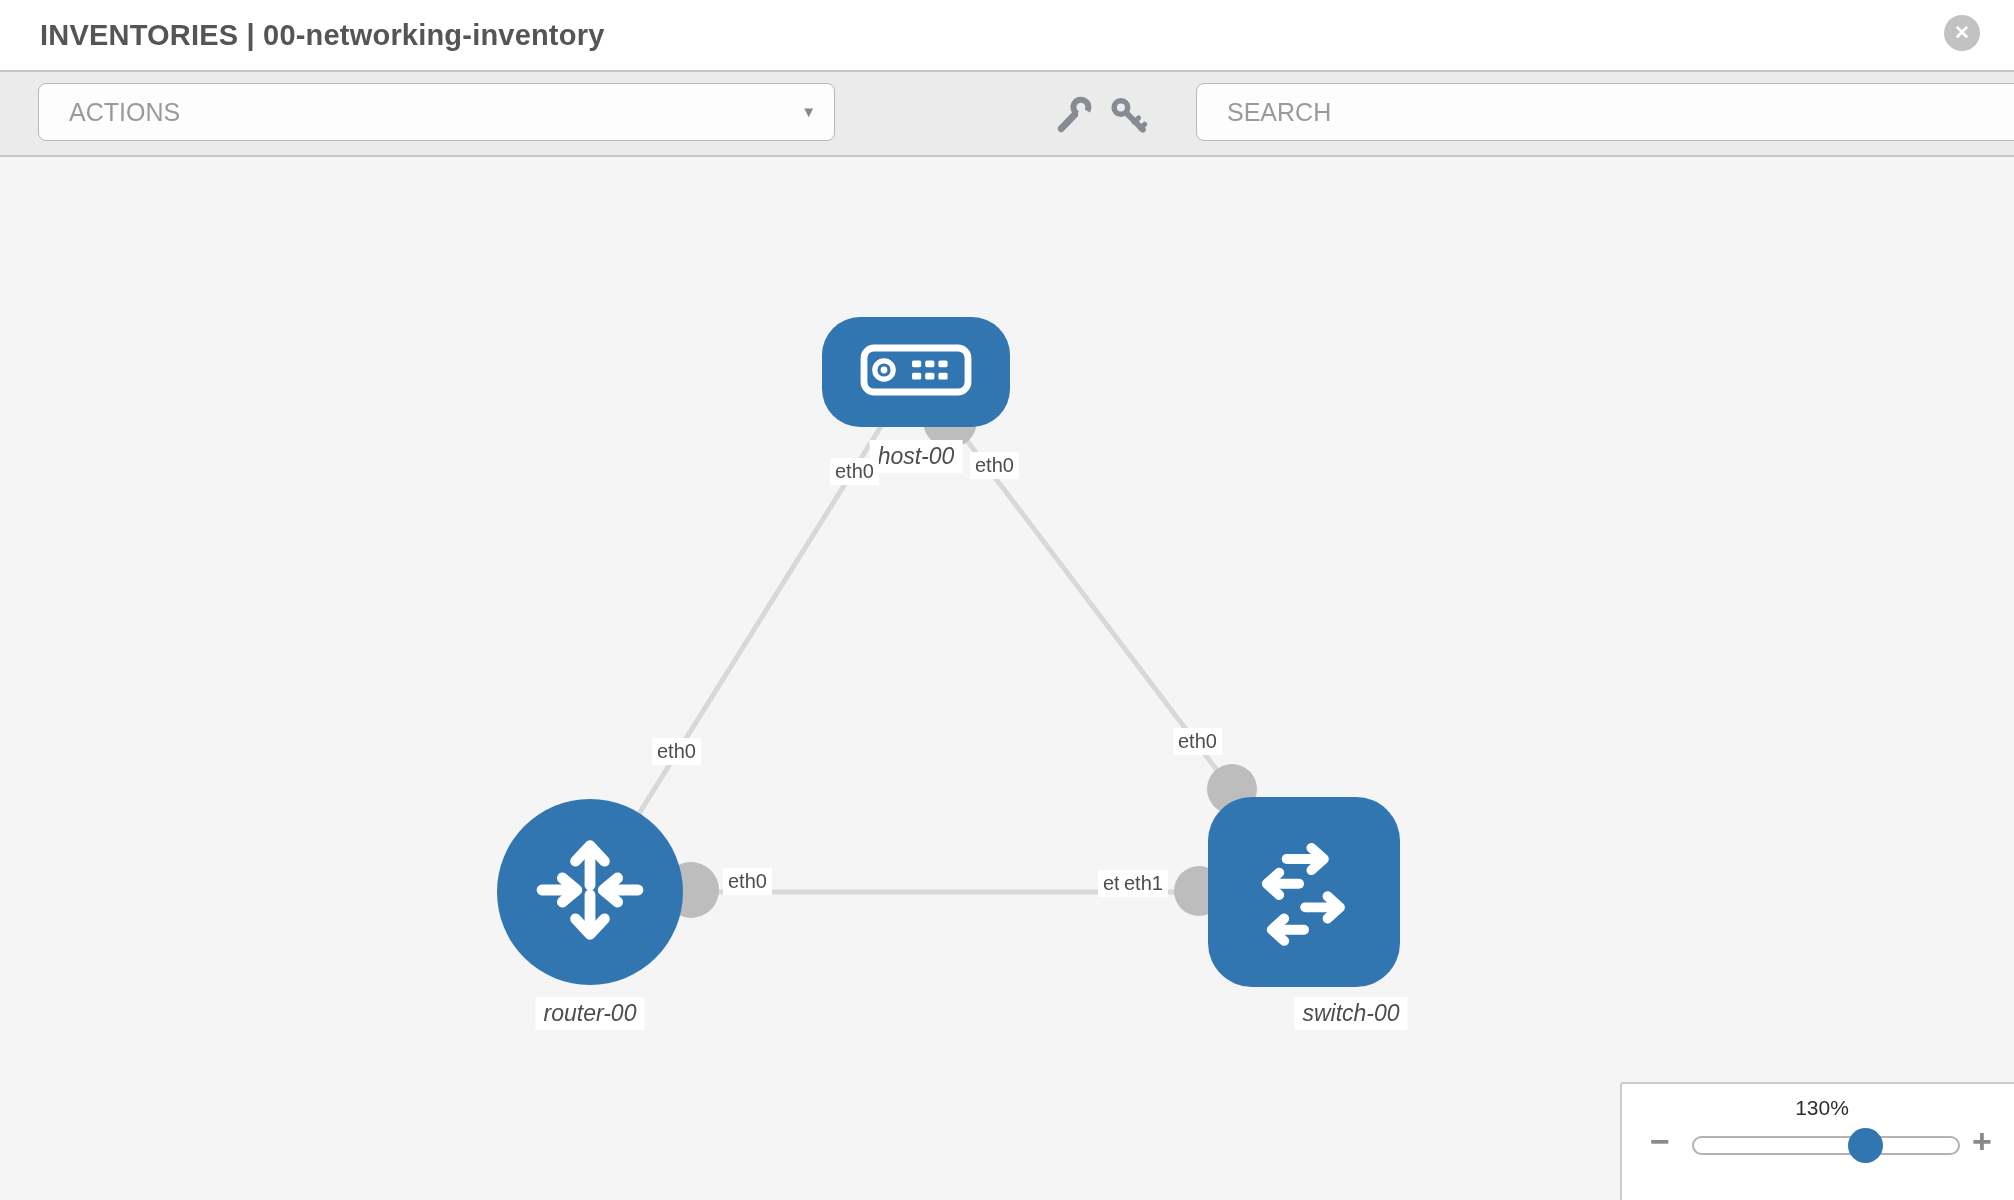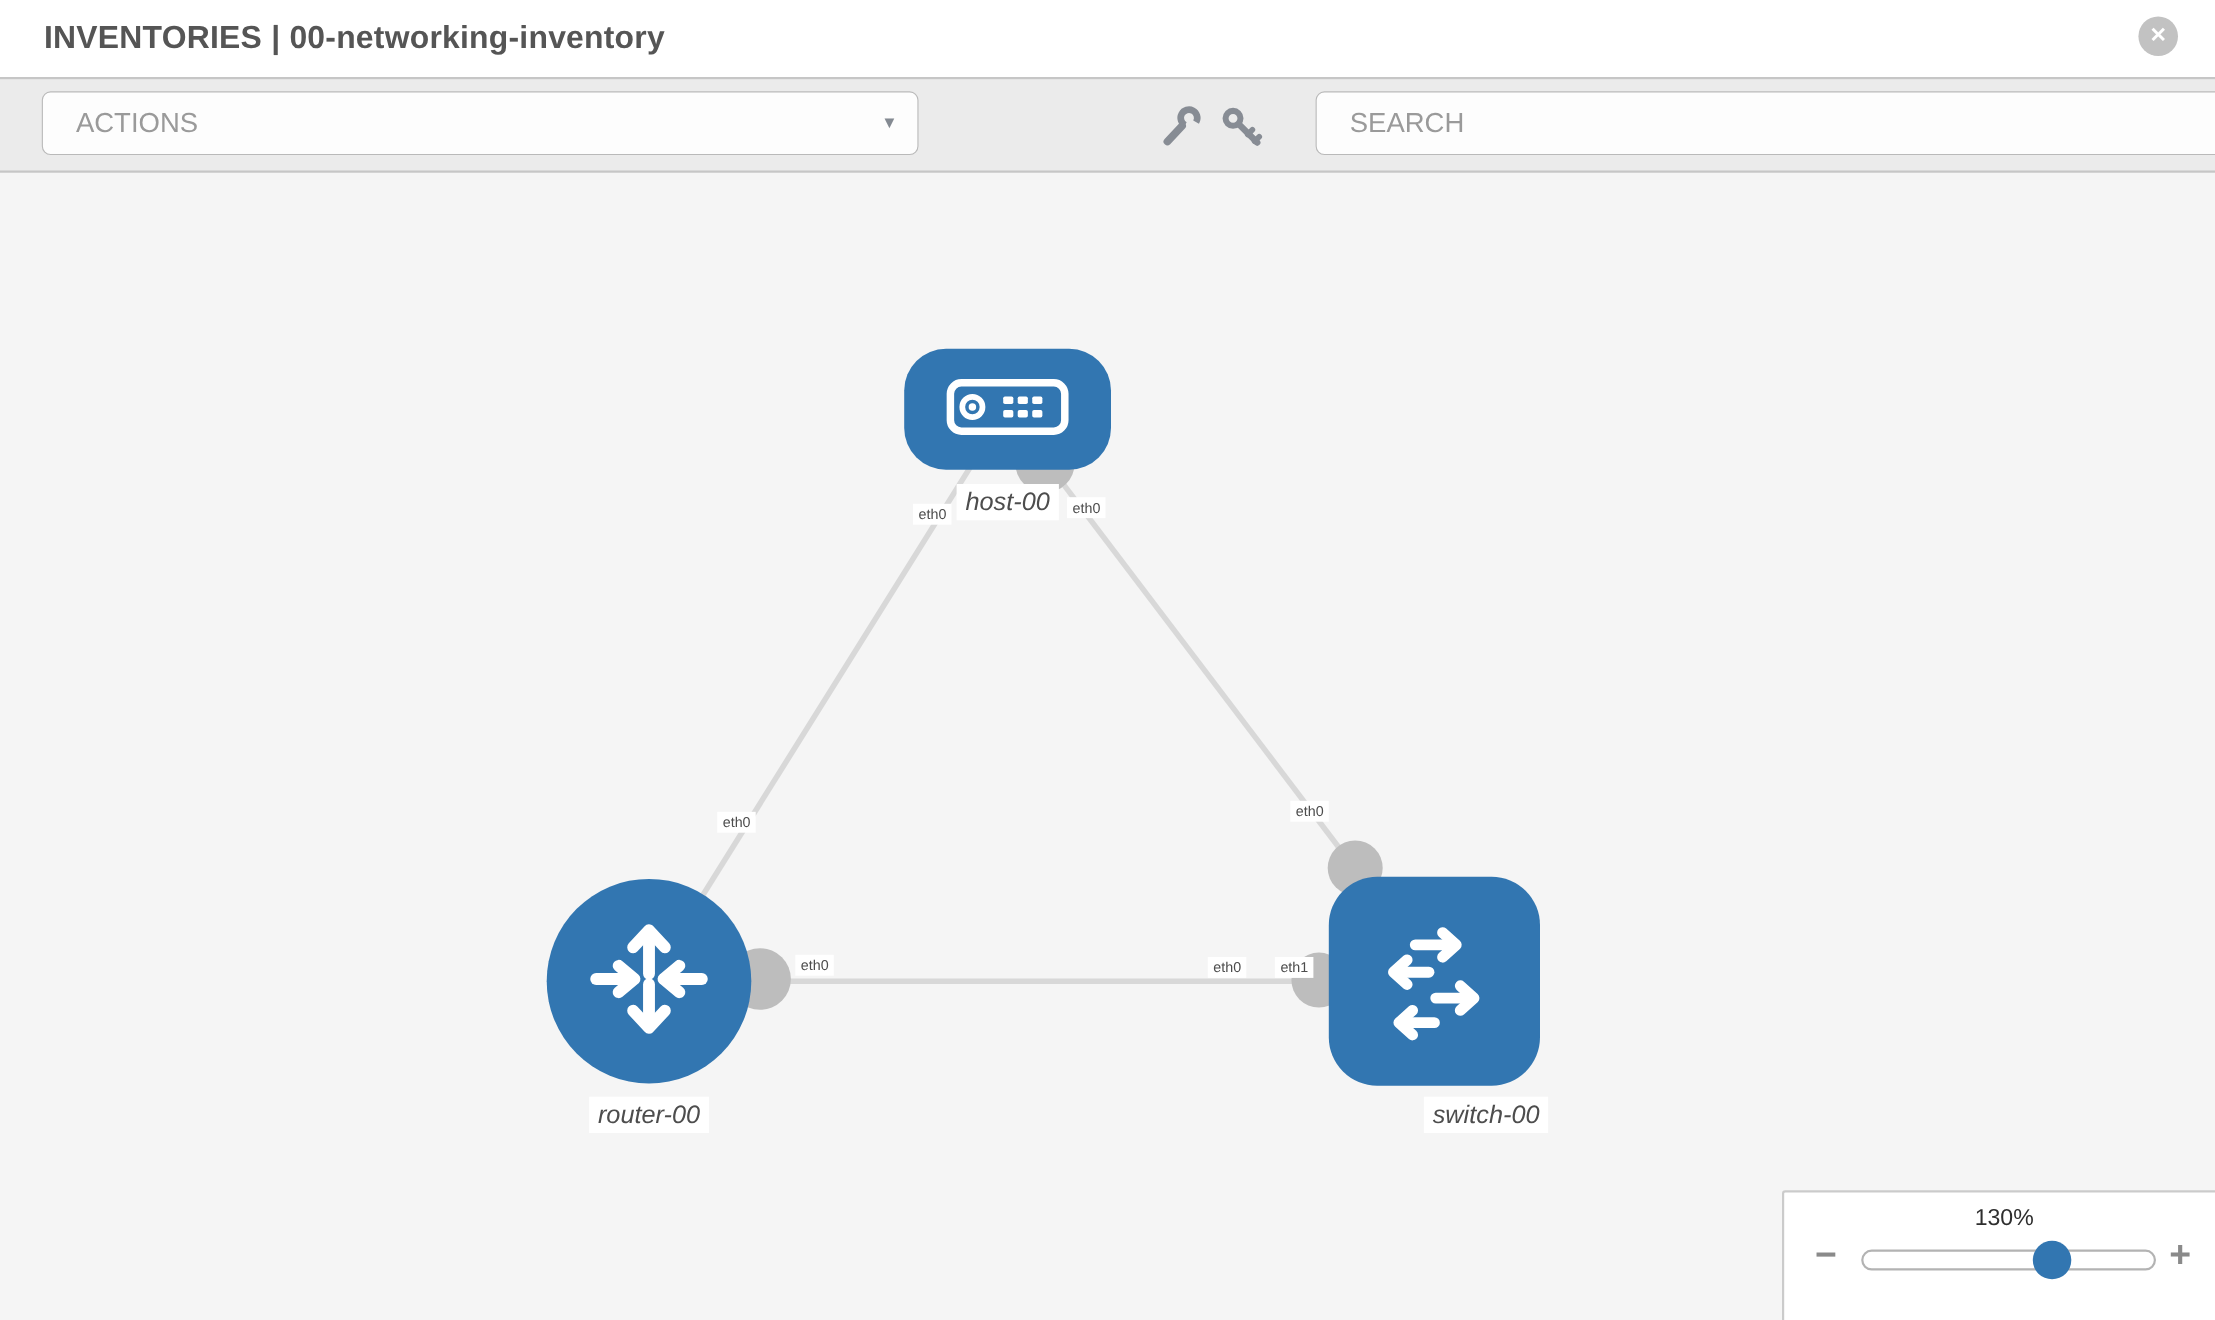--- a/index.html
+++ b/index.html
@@ -41,21 +41,21 @@
 
   .node { position:absolute; background:#3276b1; z-index:2; cursor:pointer;
     display:flex; align-items:center; justify-content:center; }
   .node-host   { left:822px; top:317px; width:188px; height:110px; border-radius:38px; }
   .node-router { left:497px; top:799px; width:186px; height:186px; border-radius:50%; }
   .node-switch { left:1208px; top:797px; width:192px; height:190px; border-radius:44px; }
 
   .graph-label { position:absolute; z-index:3; background:#ffffff; color:#4d4d4d;
     white-space:nowrap; }
   .node-label  { font-size:23px; padding:3px 8px; transform:translateX(-50%);font-style:italic; }
-  .iface-label { font-size:13px; padding:2px 5px; }
+  .iface-label { font-size:20px; padding:2px 5px; }
 
   
   .zoom-panel { position:absolute; left:1620px; top:1082px; width:420px; height:140px;
     background:#ffffff; border:2px solid #cbcbcb; border-radius:3px; z-index:4; }
   .zoom-level { position:absolute; left:0; top:12px; width:400px; text-align:center;
     font-size:21px; color:#2e2e2e; }
   .zoom-btn { position:absolute; top:40px; font-size:34px; font-weight:bold;
     color:#8a8a8a; line-height:34px; cursor:pointer; }
   .zoom-minus { left:28px; }
   .zoom-plus  { left:350px; }
@@ -136,21 +136,21 @@
   <span class="graph-label node-label" style="left:916px; top:440px;">host-00</span>
   <span class="graph-label node-label" style="left:590px; top:997px;">router-00</span>
   <span class="graph-label node-label" style="left:1303px; top:997px;margin-left:48px;">switch-00</span>
 
   <span class="graph-label iface-label" style="left:830px; top:458px;">eth0</span>
   <span class="graph-label iface-label" style="left:970px; top:452px;">eth0</span>
   <span class="graph-label iface-label" style="left:652px; top:738px;">eth0</span>
   <span class="graph-label iface-label" style="left:1173px; top:728px;">eth0</span>
   <span class="graph-label iface-label" style="left:723px; top:868px;">eth0</span>
   <span class="graph-label iface-label" style="left:1098px; top:870px;">eth0</span>
-  <span class="graph-label iface-label" style="left:1119px; top:870px;margin-left:40px;">eth1</span>
+  <span class="graph-label iface-label" style="left:1119px; top:870px;">eth1</span>
 
   <div class="zoom-panel">
     <div class="zoom-level">130%</div>
     <div class="zoom-btn zoom-minus">−</div>
     <div class="zoom-track"></div>
     <div class="zoom-thumb"></div>
     <div class="zoom-btn zoom-plus">+</div>
   </div>
 
   <div class="header">

